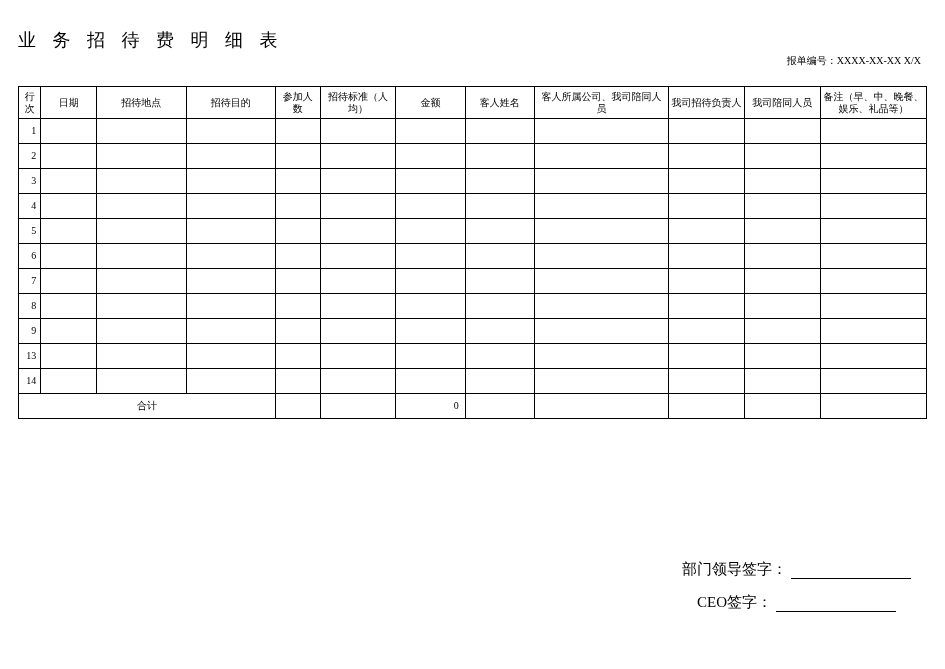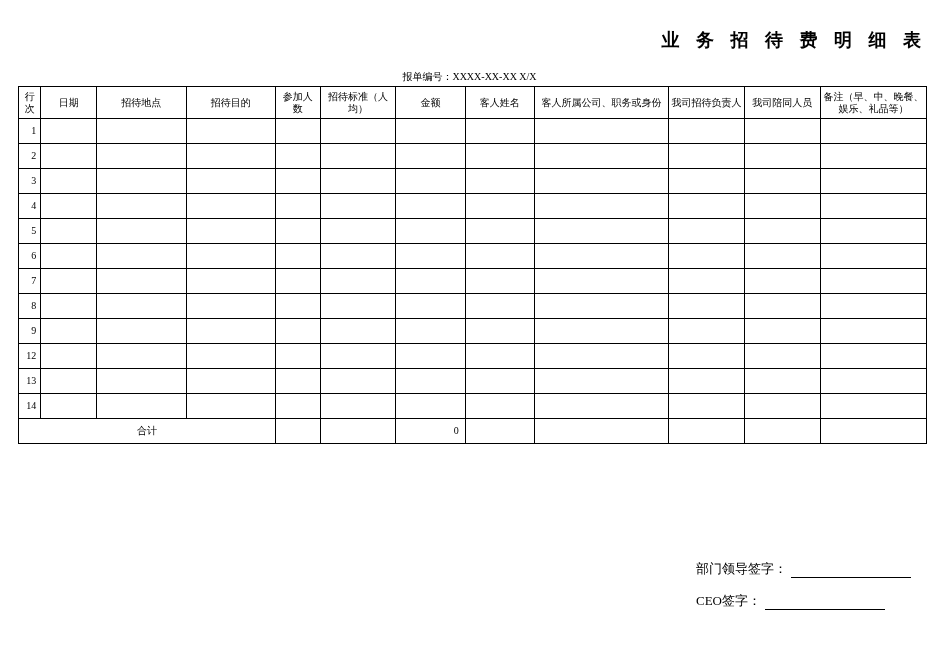--- a/index.html
+++ b/index.html
@@ -7,31 +7,31 @@
       width: 945px;
       height: 669px;
       background: #fff;
       font-family: "SimSun", "宋体", serif;
       font-size: 10px;
       color: #000;
       position: relative;
       padding: 28px 18px 0 18px;
     }
     .title {
+      text-align: left;
+      font-size: 18px;
+      font-weight: normal;
+      letter-spacing: 6px;
+      margin-bottom: 2px;
+    }
+    .meta-row {
       text-align: right;
-      font-size: 18px;
-      font-weight: bold;
-      letter-spacing: 6px;
-      margin-bottom: 18px;
-    }
-    .meta-row {
-      text-align: center;
       font-size: 10px;
       padding-right: 6px;
-      margin-bottom: 2px;
+      margin-bottom: 18px;
     }
     table {
       border-collapse: collapse;
       width: 100%;
       table-layout: fixed;
     }
     th, td {
       border: 1px solid #000;
       height: 25px;
       font-size: 10px;
@@ -58,22 +58,22 @@
     .col-company { width: 120px; }
     .col-lead    { width: 68px; }
     .col-accomp  { width: 68px; }
     .col-remark  { width: 95px; }
     .amount-cell { text-align: right; padding-right: 6px; }
 
     .sign-block {
       position: absolute;
       right: 34px;
       top: 560px;
-      font-size: 13px;
-      text-align: left;
+      font-size: 15px;
+      text-align: center;
     }
     .sign-row {
       margin-bottom: 14px;
       white-space: nowrap;
     }
     .sign-line {
       display: inline-block;
       border-bottom: 1.5px solid #000;
       width: 120px;
       height: 12px;
@@ -108,21 +108,21 @@
   <thead>
     <tr>
       <th>行次</th>
       <th>日期</th>
       <th>招待地点</th>
       <th>招待目的</th>
       <th>参加人数</th>
       <th>招待标准（人均）</th>
       <th>金额</th>
       <th>客人姓名</th>
-      <th>客人所属公司、职务或身份</th>
+      <th>客人所属公司、我司陪同人员</th>
       <th>我司招待负责人</th>
       <th>我司陪同人员</th>
       <th>备注（早、中、晚餐、娱乐、礼品等）</th>
     </tr>
   </thead>
   <tbody id="tbody">
       <tr>
         <td class="rownum">1</td>
         <td></td>
         <td></td>
@@ -229,34 +229,20 @@
         <td></td>
         <td></td>
         <td></td>
         <td></td>
         <td></td>
         <td></td>
         <td></td>
       </tr>
       <tr>
         <td class="rownum">9</td>
-        <td></td>
-        <td></td>
-        <td></td>
-        <td></td>
-        <td></td>
-        <td></td>
-        <td></td>
-        <td></td>
-        <td></td>
-        <td></td>
-        <td></td>
-      </tr>
-      <tr>
-        <td class="rownum">12</td>
         <td></td>
         <td></td>
         <td></td>
         <td></td>
         <td></td>
         <td></td>
         <td></td>
         <td></td>
         <td></td>
         <td></td>

